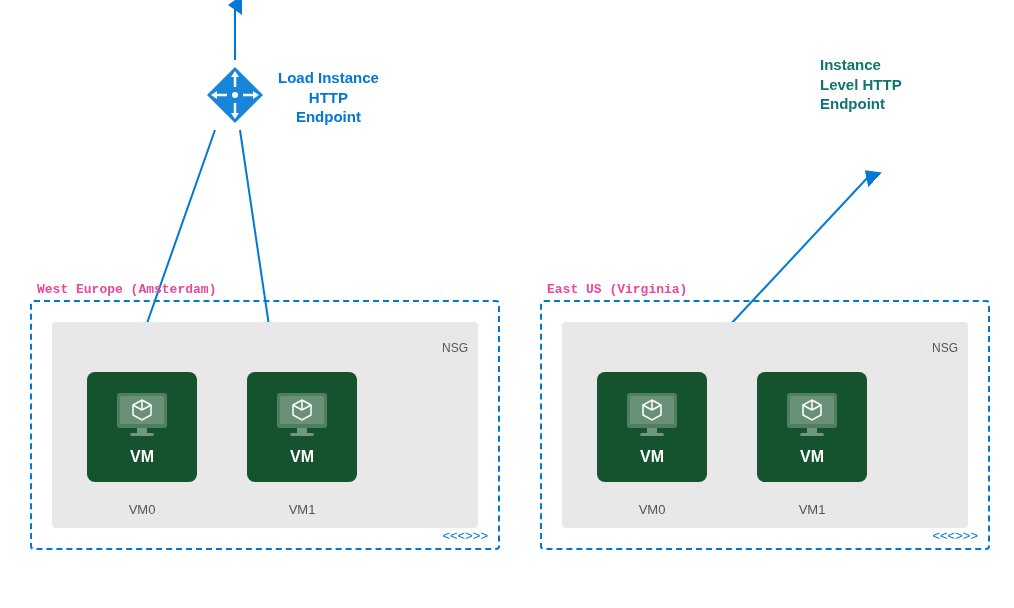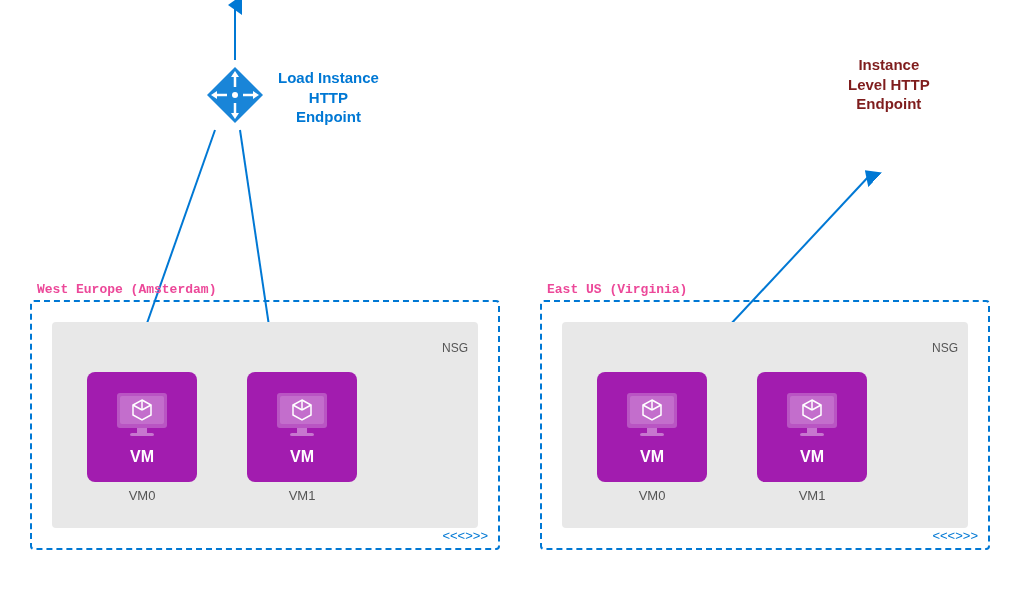--- a/index.html
+++ b/index.html
@@ -46,26 +46,25 @@
       font-size: 15px;
       line-height: 1.3;
       text-align: center;
     }
 
     
     .instance-label {
       position: absolute;
       top: 55px;
       left: 820px;
-      color: #7f1d1d;
+      color: #0f766e;
       font-weight: bold;
       font-size: 15px;
       line-height: 1.3;
-      text-align: center;
-      margin-left: 28px;
+      text-align: left;
     }
 
     
     .region-box {
       position: absolute;
       border: 2px dashed #0078d4;
       border-radius: 4px;
       background: transparent;
     }
 
@@ -115,40 +114,40 @@
     
     .vm-card {
       position: absolute;
       width: 130px;
       text-align: center;
     }
 
     .vm-icon-box {
       width: 110px;
       height: 110px;
-      background: #a21caf;
+      background: #14532d;
       border-radius: 8px;
       display: flex;
       flex-direction: column;
       align-items: center;
       justify-content: center;
       margin: 0 auto;
     }
 
     .vm-label-top {
       color: white;
       font-weight: bold;
       font-size: 16px;
       margin-top: 4px;
     }
 
     .vm-label-bottom {
       color: #555;
       font-size: 13px;
-      margin-top: 6px;
+      margin-top: 20px;
       text-align: center;
     }
 
     
     .west-vm0 {
       top: 50px;
       left: 25px;
     }
     .west-vm1 {
       top: 50px;

